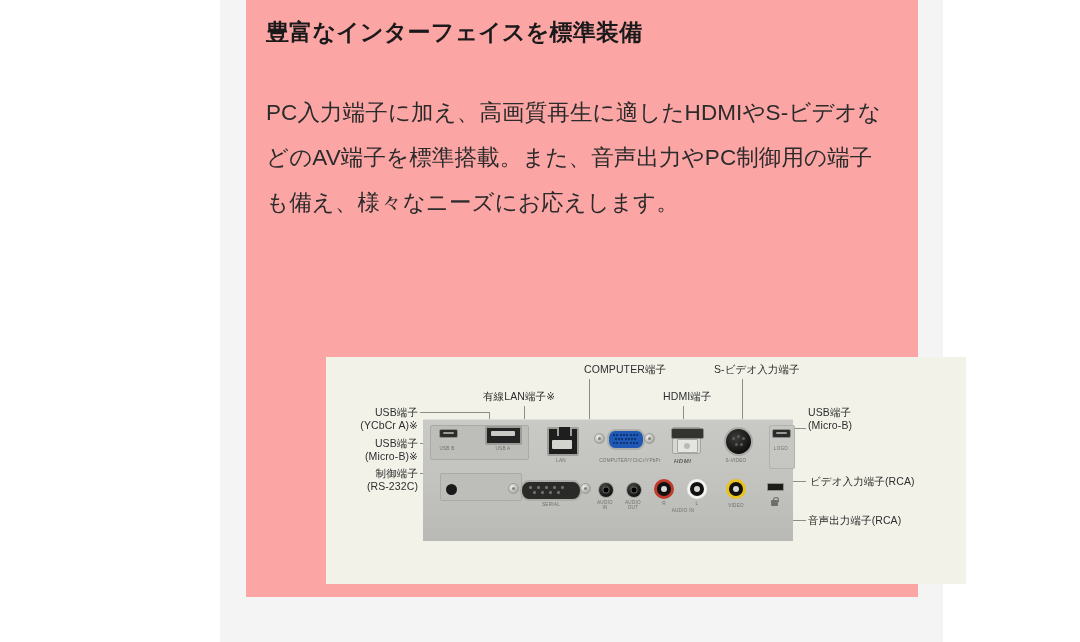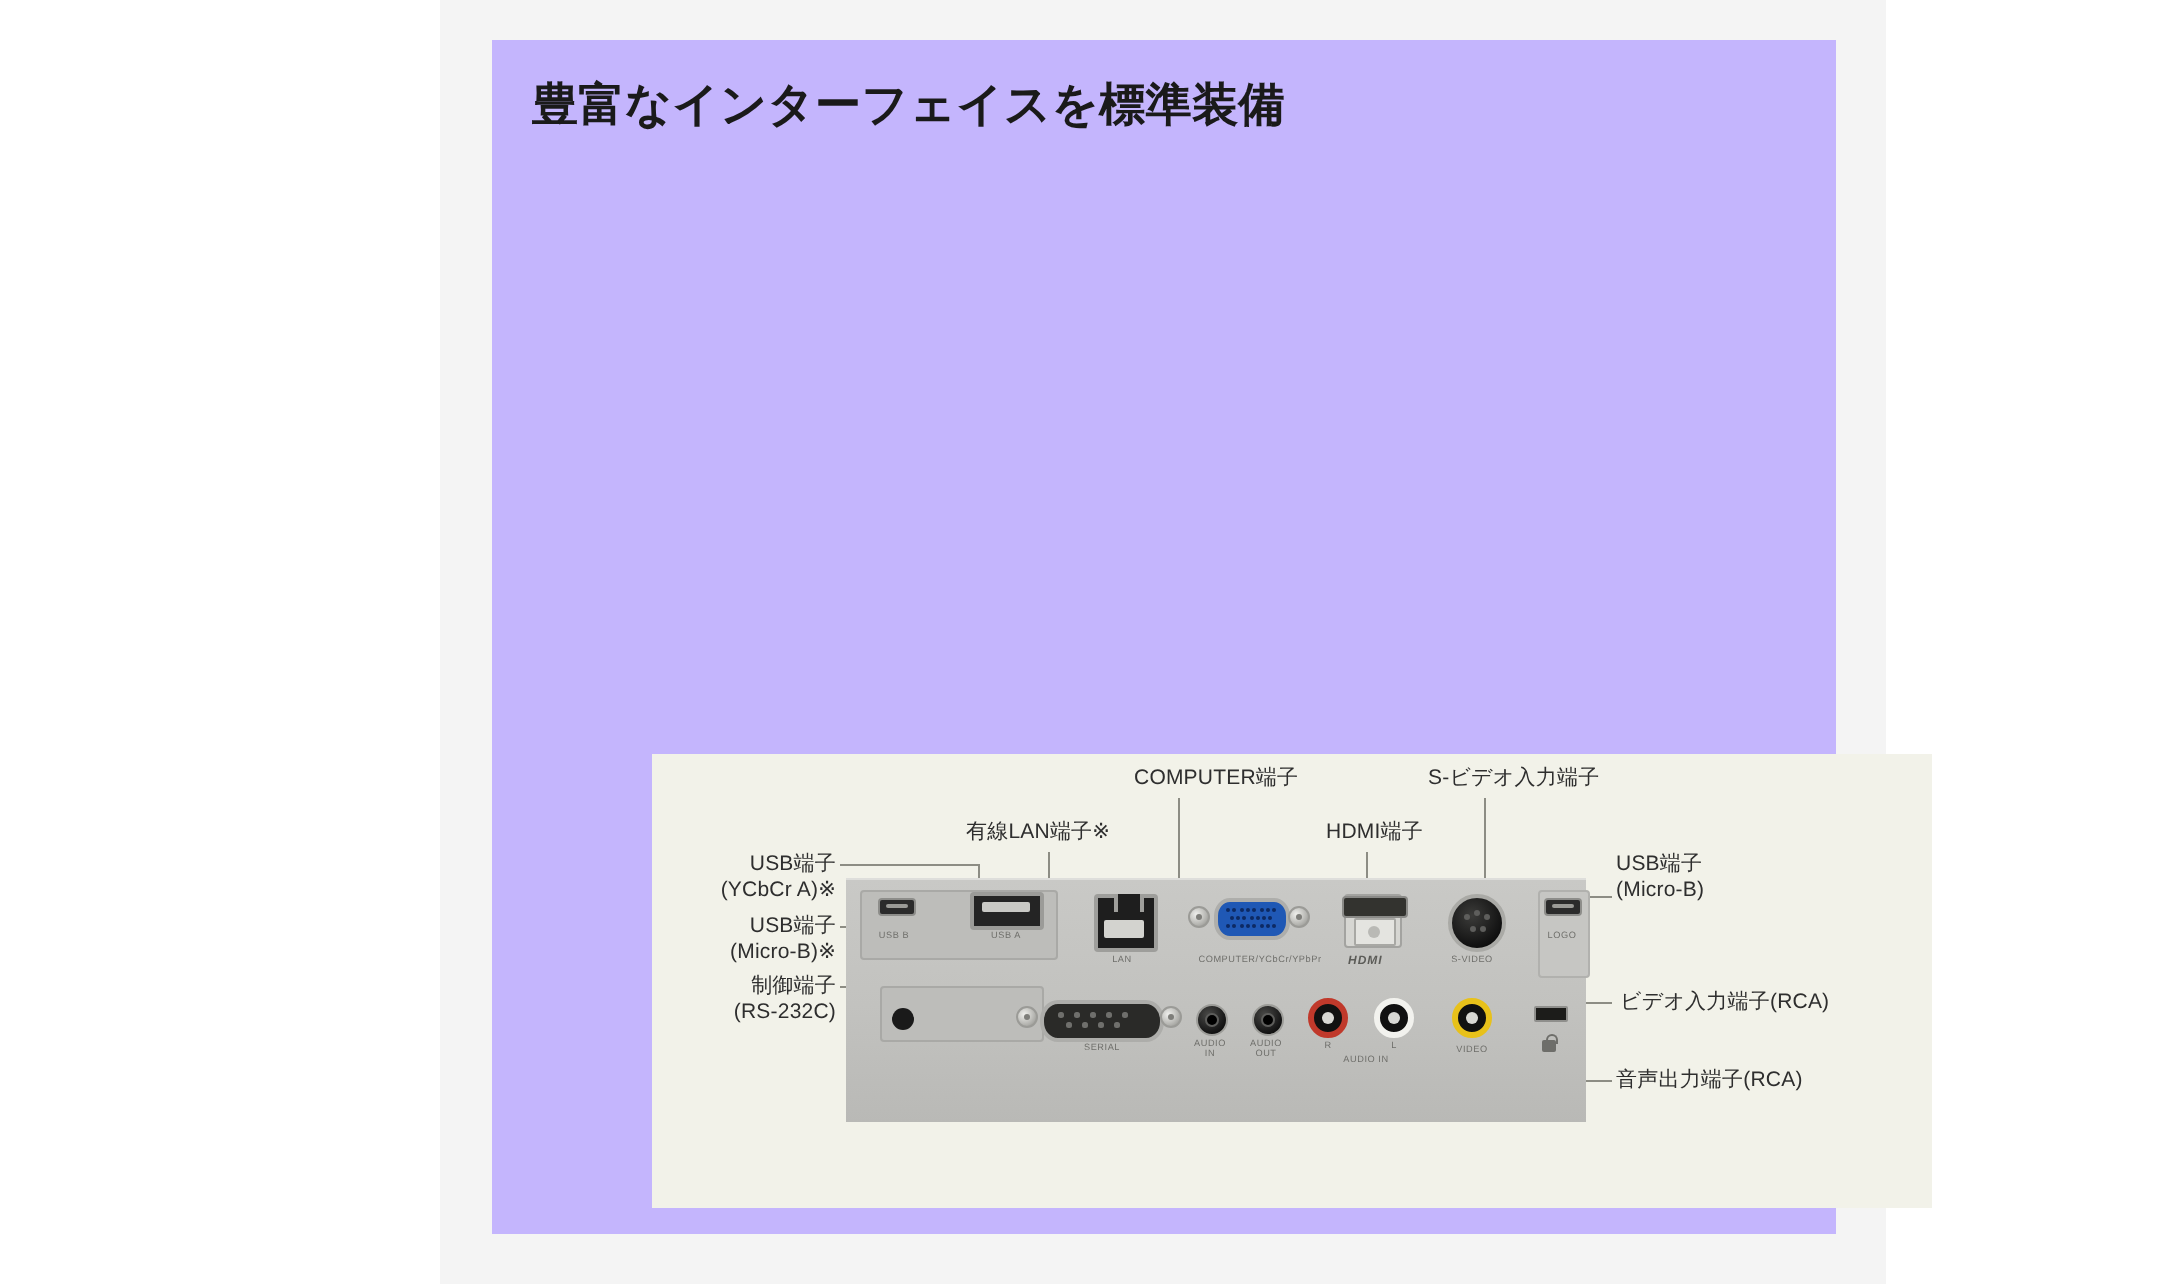--- a/index.html
+++ b/index.html
@@ -29,22 +29,21 @@
     height: 642px;
     background: #f4f4f4;
   }
   
   .card {
     position: absolute;
     left: 246px;
     top: 0;
     width: 672px;
     height: 597px;
-    background: #c4b5fd;
-    margin-top: 20px;
+    background: #fca5a5;
   }
   .card-inner {
     position: absolute;
     left: 20px;
     top: 0;
     width: 632px;
   }
   .section-heading {
     margin: 0;
     padding-top: 16px;
@@ -330,25 +329,26 @@
 <body>
 
 <div class="page">
   <div class="content-column"></div>
 
   <div class="card">
     <div class="card-inner">
 
       <h2 class="section-heading">豊富なインターフェイスを標準装備</h2>
 
+      <p class="section-body">PC入力端子に加え、高画質再生に適したHDMIやS-ビデオなどのAV端子を標準搭載。また、音声出力やPC制御用の端子も備え、様々なニーズにお応えします。</p>
 
       <figure class="figure">
         <div class="diagram">
 
-          <div class="cap" style="left:241px; top:6px;">COMPUTER端子</div>
+          <div class="cap" style="left:258px; top:6px;">COMPUTER端子</div>
           <div class="lead v" style="left:263px; top:22px; height:40px;"></div>
 
           <div class="cap" style="left:388px; top:6px;">S-ビデオ入力端子</div>
           <div class="lead v" style="left:416px; top:22px; height:40px;"></div>
 
           <div class="cap" style="left:157px; top:33px;">有線LAN端子※</div>
           <div class="lead v" style="left:198px; top:49px; height:13px;"></div>
 
           <div class="cap" style="left:337px; top:33px;">HDMI端子</div>
           <div class="lead v" style="left:357px; top:49px; height:13px;"></div>

